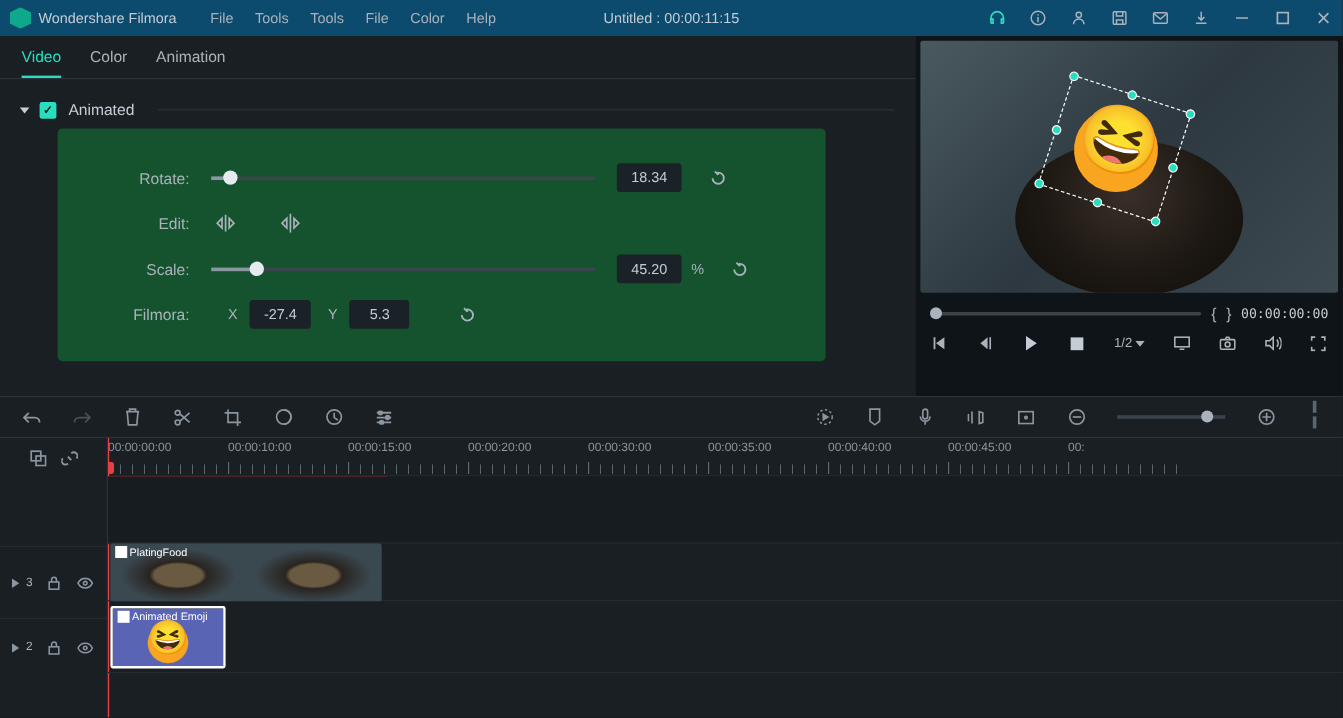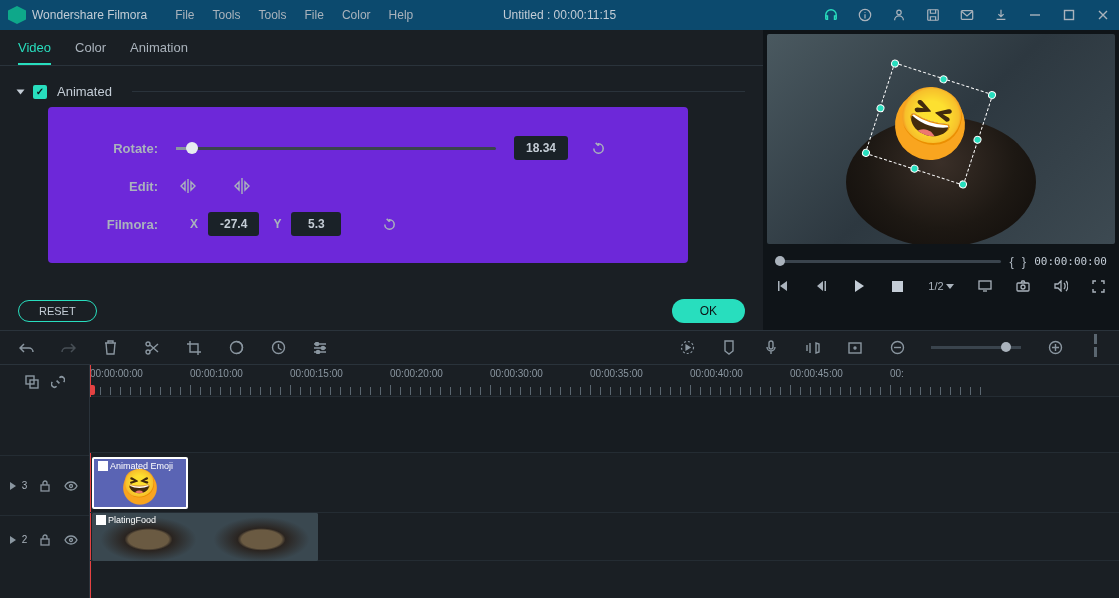--- a/index.html
+++ b/index.html
@@ -15,21 +15,21 @@
 .editor { flex: 1; background: #1a1f24; display: flex; flex-direction: column; position: relative; }
 .tabs { display: flex; padding: 10px 18px 0; gap: 24px; border-bottom: 1px solid #2a333b; }
 .tab { padding-bottom: 8px; font-size: 13px; color: #aab3bc; cursor: pointer; }
 .tab.active { color: #28debe; border-bottom: 2px solid #28debe; }
 .panel { padding: 18px; }
 .section-header { display: flex; align-items: center; gap: 10px; margin-bottom: 8px; }
 .tri { width: 0; height: 0; border-left: 5px solid #c4cdd6; border-top: 4px solid transparent; border-bottom: 4px solid transparent; transform: rotate(90deg); }
 .chk { width: 14px; height: 14px; background: #28debe; border-radius: 2px; display: flex; align-items: center; justify-content: center; color: #0d1316; font-size: 10px; font-weight: bold; }
 .section-title { color: #c4cdd6; font-size: 13px; }
 .section-line { flex: 1; height: 1px; background: #2a333b; margin-left: 10px; }
-.form-block { background: #6d28d9; border-radius: 4px; padding: 22px 32px 20px; margin-left: 30px; margin-top: 8px; width: 640px; font-weight: bold; }
+.form-block { background: #14532d; border-radius: 4px; padding: 22px 32px 20px; margin-left: 30px; margin-top: 8px; width: 640px; }
 .form-row { display: flex; align-items: center; height: 38px; }
 .form-label { width: 78px; text-align: right; color: #aab3bc; font-size: 13px; margin-right: 18px; }
 .slider-track { flex: 1; height: 3px; background: #3a444d; border-radius: 2px; position: relative; max-width: 320px; }
 .slider-fill { position: absolute; height: 3px; background: #8a96a0; }
 .slider-thumb { position: absolute; top: -5px; width: 12px; height: 12px; background: #e6ebef; border-radius: 50%; transform: translateX(-50%); }
 .val-box { background: #1a2228; border-radius: 3px; padding: 5px 12px; font-size: 12px; color: #c4cdd6; min-width: 50px; text-align: center; margin-left: 18px; }
 .reset-icon { margin-left: 22px; width: 16px; height: 16px; display:flex; align-items:center; justify-content:center; cursor:pointer; }
 .flip-btn { width: 24px; height: 20px; display: flex; align-items: center; justify-content: center; cursor: pointer; margin-right: 30px; }
 .pos-row .axis { color: #aab3bc; margin-left: 14px; margin-right: 6px; font-size: 12px; }
 .bottom-bar { position: absolute; bottom: 0; left: 0; right: 0; height: 38px; display: flex; align-items: center; padding: 0 18px; }
@@ -188,38 +188,48 @@
                 <path d="M9 1v14M6 4L2 8l4 4zM12 4l4 4-4 4z"></path>
               </svg>
             </span>
           <span class="flip-btn">
               <svg width="18" height="16" viewBox="0 0 18 16" fill="none" stroke="#aab3bc" stroke-width="1.4">
                 <path d="M1 8h16M5 5L9 1l4 4zM5 11l4 4 4-4z" transform="rotate(90 9 8)"></path>
               </svg>
             </span>
         </div>
 
+        <div class="form-row">
+          <span class="form-label">Scale:</span>
+          <div class="slider-track">
+            <div class="slider-fill" style="width:12%"></div>
+            <div class="slider-thumb" style="left:12%"></div>
+          </div>
+          <span class="val-box">45.20</span>
+          <span style="margin-left:8px">%</span>
+          <span class="reset-icon">
+              <svg width="15" height="15" viewBox="0 0 16 16" fill="none" stroke="#aab3bc" stroke-width="1.6">
+                <path d="M3 8a5 5 0 105-5v2M5 2l3 3"></path>
+              </svg>
+            </span>
+        </div>
 
         <div class="form-row pos-row">
           <span class="form-label">Filmora:</span>
           <span class="axis">X</span>
           <span class="val-box" style="margin-left:4px">-27.4</span>
           <span class="axis">Y</span>
           <span class="val-box" style="margin-left:4px">5.3</span>
           <span class="reset-icon" style="margin-left:40px">
               <svg width="15" height="15" viewBox="0 0 16 16" fill="none" stroke="#aab3bc" stroke-width="1.6">
                 <path d="M3 8a5 5 0 105-5v2M5 2l3 3"></path>
               </svg>
             </span>
         </div>
       </div>
-    </div>
-    <div class="bottom-bar">
-      <button class="reset-btn">RESET</button>
-      <button class="ok-btn">OK</button>
     </div>
   </div>
 
   <div class="preview-pane">
     <div class="preview-img">
       <div class="bowl"></div>
       <div class="emoji"></div>
       <div class="sel-box">
         <span class="handle h-tl"></span>
           <span class="handle h-tr"></span>
@@ -456,33 +466,33 @@
       <div class="ruler-seg"><span>00:00:20:00</span><div class="ticks"></div></div>
       <div class="ruler-seg"><span>00:00:30:00</span><div class="ticks"></div></div>
       <div class="ruler-seg"><span>00:00:35:00</span><div class="ticks"></div></div>
       <div class="ruler-seg"><span>00:00:40:00</span><div class="ticks"></div></div>
       <div class="ruler-seg"><span>00:00:45:00</span><div class="ticks"></div></div>
       <div class="ruler-seg"><span>00:</span><div class="ticks"></div></div>
     </div>
     <div class="playhead-zone"></div>
     <div class="playhead"></div>
     <div class="track-lane empty"></div>
-    <div class="track-lane">
-      <div class="clip emoji-clip">
-        <span class="clip-label">
-            <span class="ic"></span>
-            <span>Animated Emoji</span>
-          </span>
-        <div class="thumb">😆</div>
-      </div>
-    </div>
     <div class="track-lane food">
       <div class="clip food-clip">
         <span class="clip-label">
             <span class="ic"></span>
             <span>PlatingFood</span>
           </span>
         <div class="food-seg"></div>
           <div class="food-seg"></div>
       </div>
     </div>
+    <div class="track-lane">
+      <div class="clip emoji-clip">
+        <span class="clip-label">
+            <span class="ic"></span>
+            <span>Animated Emoji</span>
+          </span>
+        <div class="thumb">😆</div>
+      </div>
+    </div>
   </div>
 </div>
 
 </body></html>

